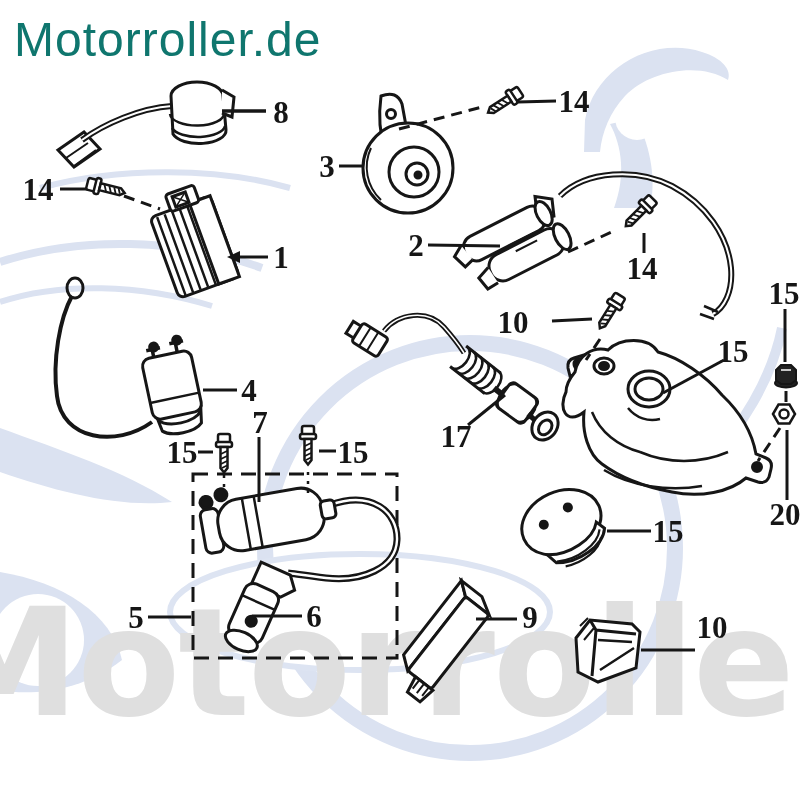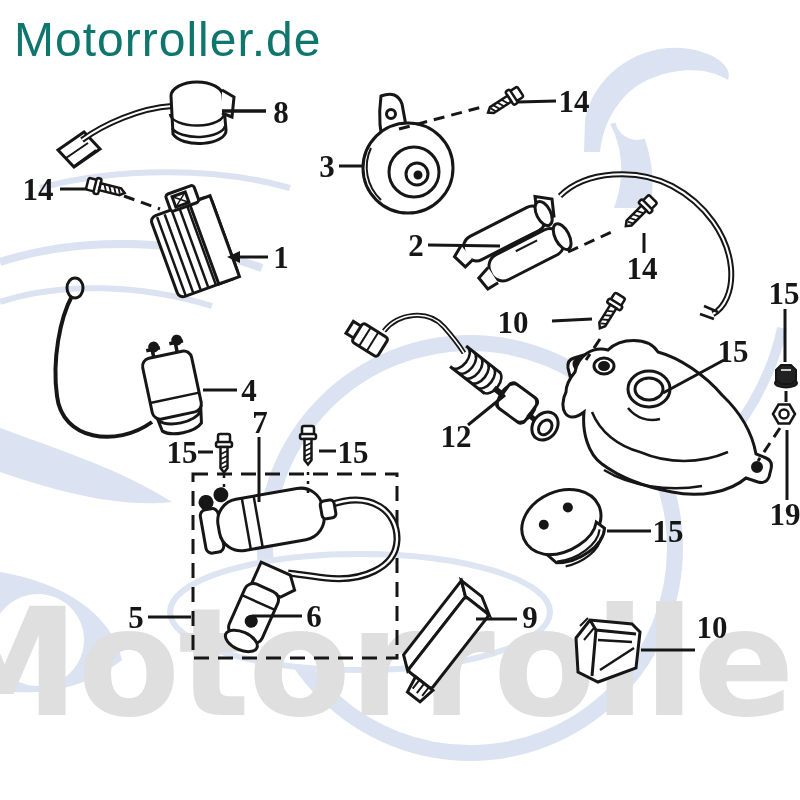--- a/index.html
+++ b/index.html
@@ -257,24 +257,24 @@
   <div class="callout" style="left:38px;top:189px">14</div>
   <div class="callout" style="left:281px;top:257px">1</div>
   <div class="callout" style="left:327px;top:166px">3</div>
   <div class="callout" style="left:574px;top:101px">14</div>
   <div class="callout" style="left:416px;top:245px">2</div>
   <div class="callout" style="left:642px;top:268px">14</div>
   <div class="callout" style="left:513px;top:322px">10</div>
   <div class="callout" style="left:784px;top:293px">15</div>
   <div class="callout" style="left:733px;top:351px">15</div>
   <div class="callout" style="left:249px;top:390px">4</div>
-  <div class="callout" style="left:456px;top:436px">12</div>
+  <div class="callout" style="left:456px;top:436px">17</div>
   <div class="callout" style="left:182px;top:452px">15</div>
   <div class="callout" style="left:353px;top:452px">15</div>
   <div class="callout" style="left:260px;top:422px">7</div>
   <div class="callout" style="left:668px;top:531px">15</div>
-  <div class="callout" style="left:785px;top:514px">19</div>
+  <div class="callout" style="left:785px;top:514px">20</div>
   <div class="callout" style="left:136px;top:617px">5</div>
   <div class="callout" style="left:314px;top:616px">6</div>
   <div class="callout" style="left:530px;top:617px">9</div>
   <div class="callout" style="left:712px;top:627px">10</div>
 
 </div>
 
 </body></html>

